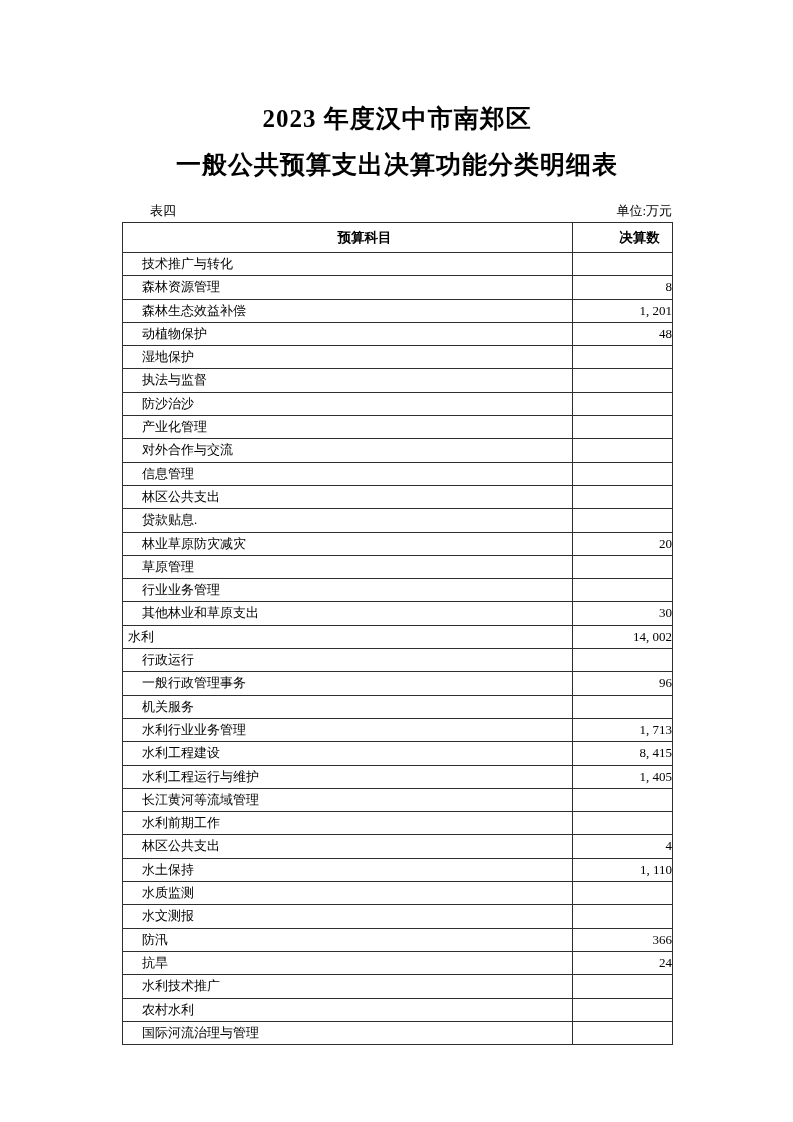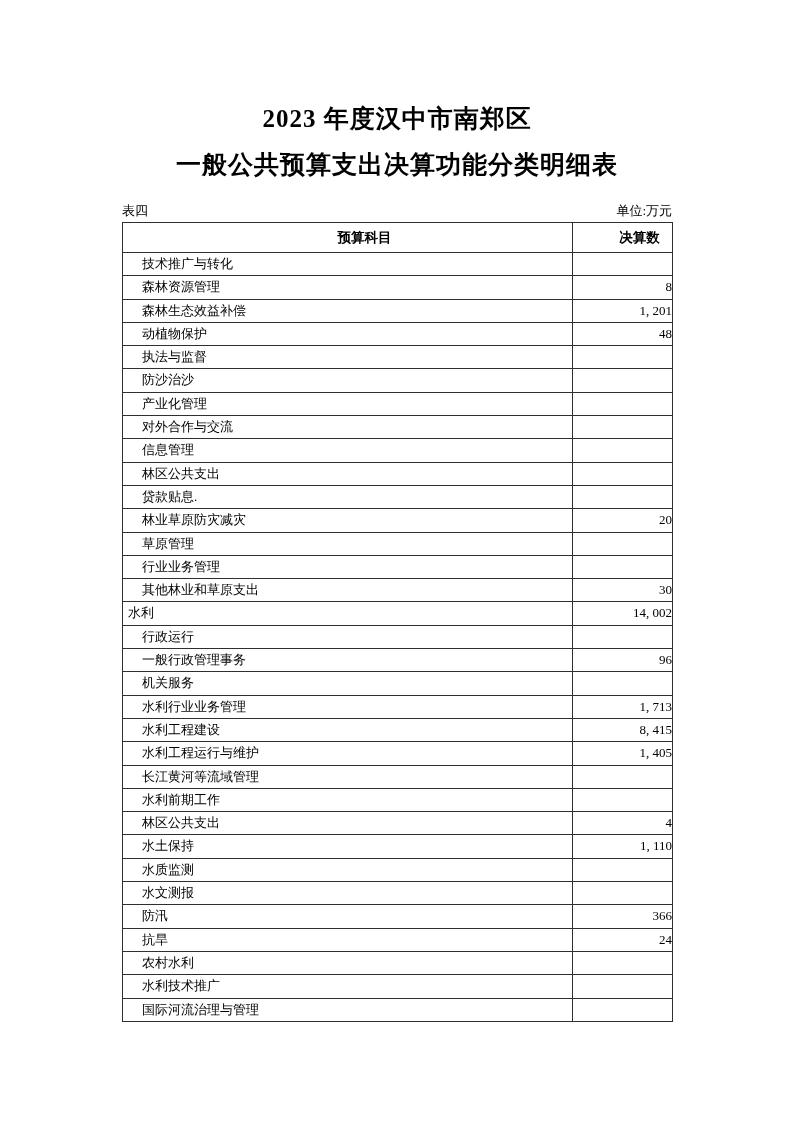--- a/index.html
+++ b/index.html
@@ -25,20 +25,21 @@
     letter-spacing: 1px;
     white-space: nowrap;
   }
   .meta-row {
     display: flex;
     justify-content: space-between;
     align-items: flex-end;
     font-size: 13px;
     margin-top: 14px;
     margin-bottom: 2px;
+    margin-left: 28px;
   }
   table.budget-table {
     border-collapse: collapse;
     table-layout: fixed;
     width: 550px;
     font-size: 13px;
   }
   table.budget-table col.c1 { width: 450px; }
   table.budget-table col.c2 { width: 100px; }
   table.budget-table th,
@@ -103,20 +104,24 @@
           </tr>
           <tr>
             <td class="cell-label lvl1">森林生态效益补偿</td>
             <td class="cell-value">1, 201</td>
           </tr>
           <tr>
             <td class="cell-label lvl1">动植物保护</td>
             <td class="cell-value">48</td>
           </tr>
           <tr>
+            <td class="cell-label lvl1">湿地保护</td>
+            <td class="cell-value"></td>
+          </tr>
+          <tr>
             <td class="cell-label lvl1">执法与监督</td>
             <td class="cell-value"></td>
           </tr>
           <tr>
             <td class="cell-label lvl1">防沙治沙</td>
             <td class="cell-value"></td>
           </tr>
           <tr>
             <td class="cell-label lvl1">产业化管理</td>
             <td class="cell-value"></td>
@@ -207,25 +212,25 @@
           </tr>
           <tr>
             <td class="cell-label lvl1">防汛</td>
             <td class="cell-value">366</td>
           </tr>
           <tr>
             <td class="cell-label lvl1">抗旱</td>
             <td class="cell-value">24</td>
           </tr>
           <tr>
+            <td class="cell-label lvl1">水利技术推广</td>
+            <td class="cell-value"></td>
+          </tr>
+          <tr>
             <td class="cell-label lvl1">农村水利</td>
-            <td class="cell-value"></td>
-          </tr>
-          <tr>
-            <td class="cell-label lvl1">水利技术推广</td>
             <td class="cell-value"></td>
           </tr>
           <tr>
             <td class="cell-label lvl1">国际河流治理与管理</td>
             <td class="cell-value"></td>
           </tr>
         </tbody>
     </table>
 
   </div>

